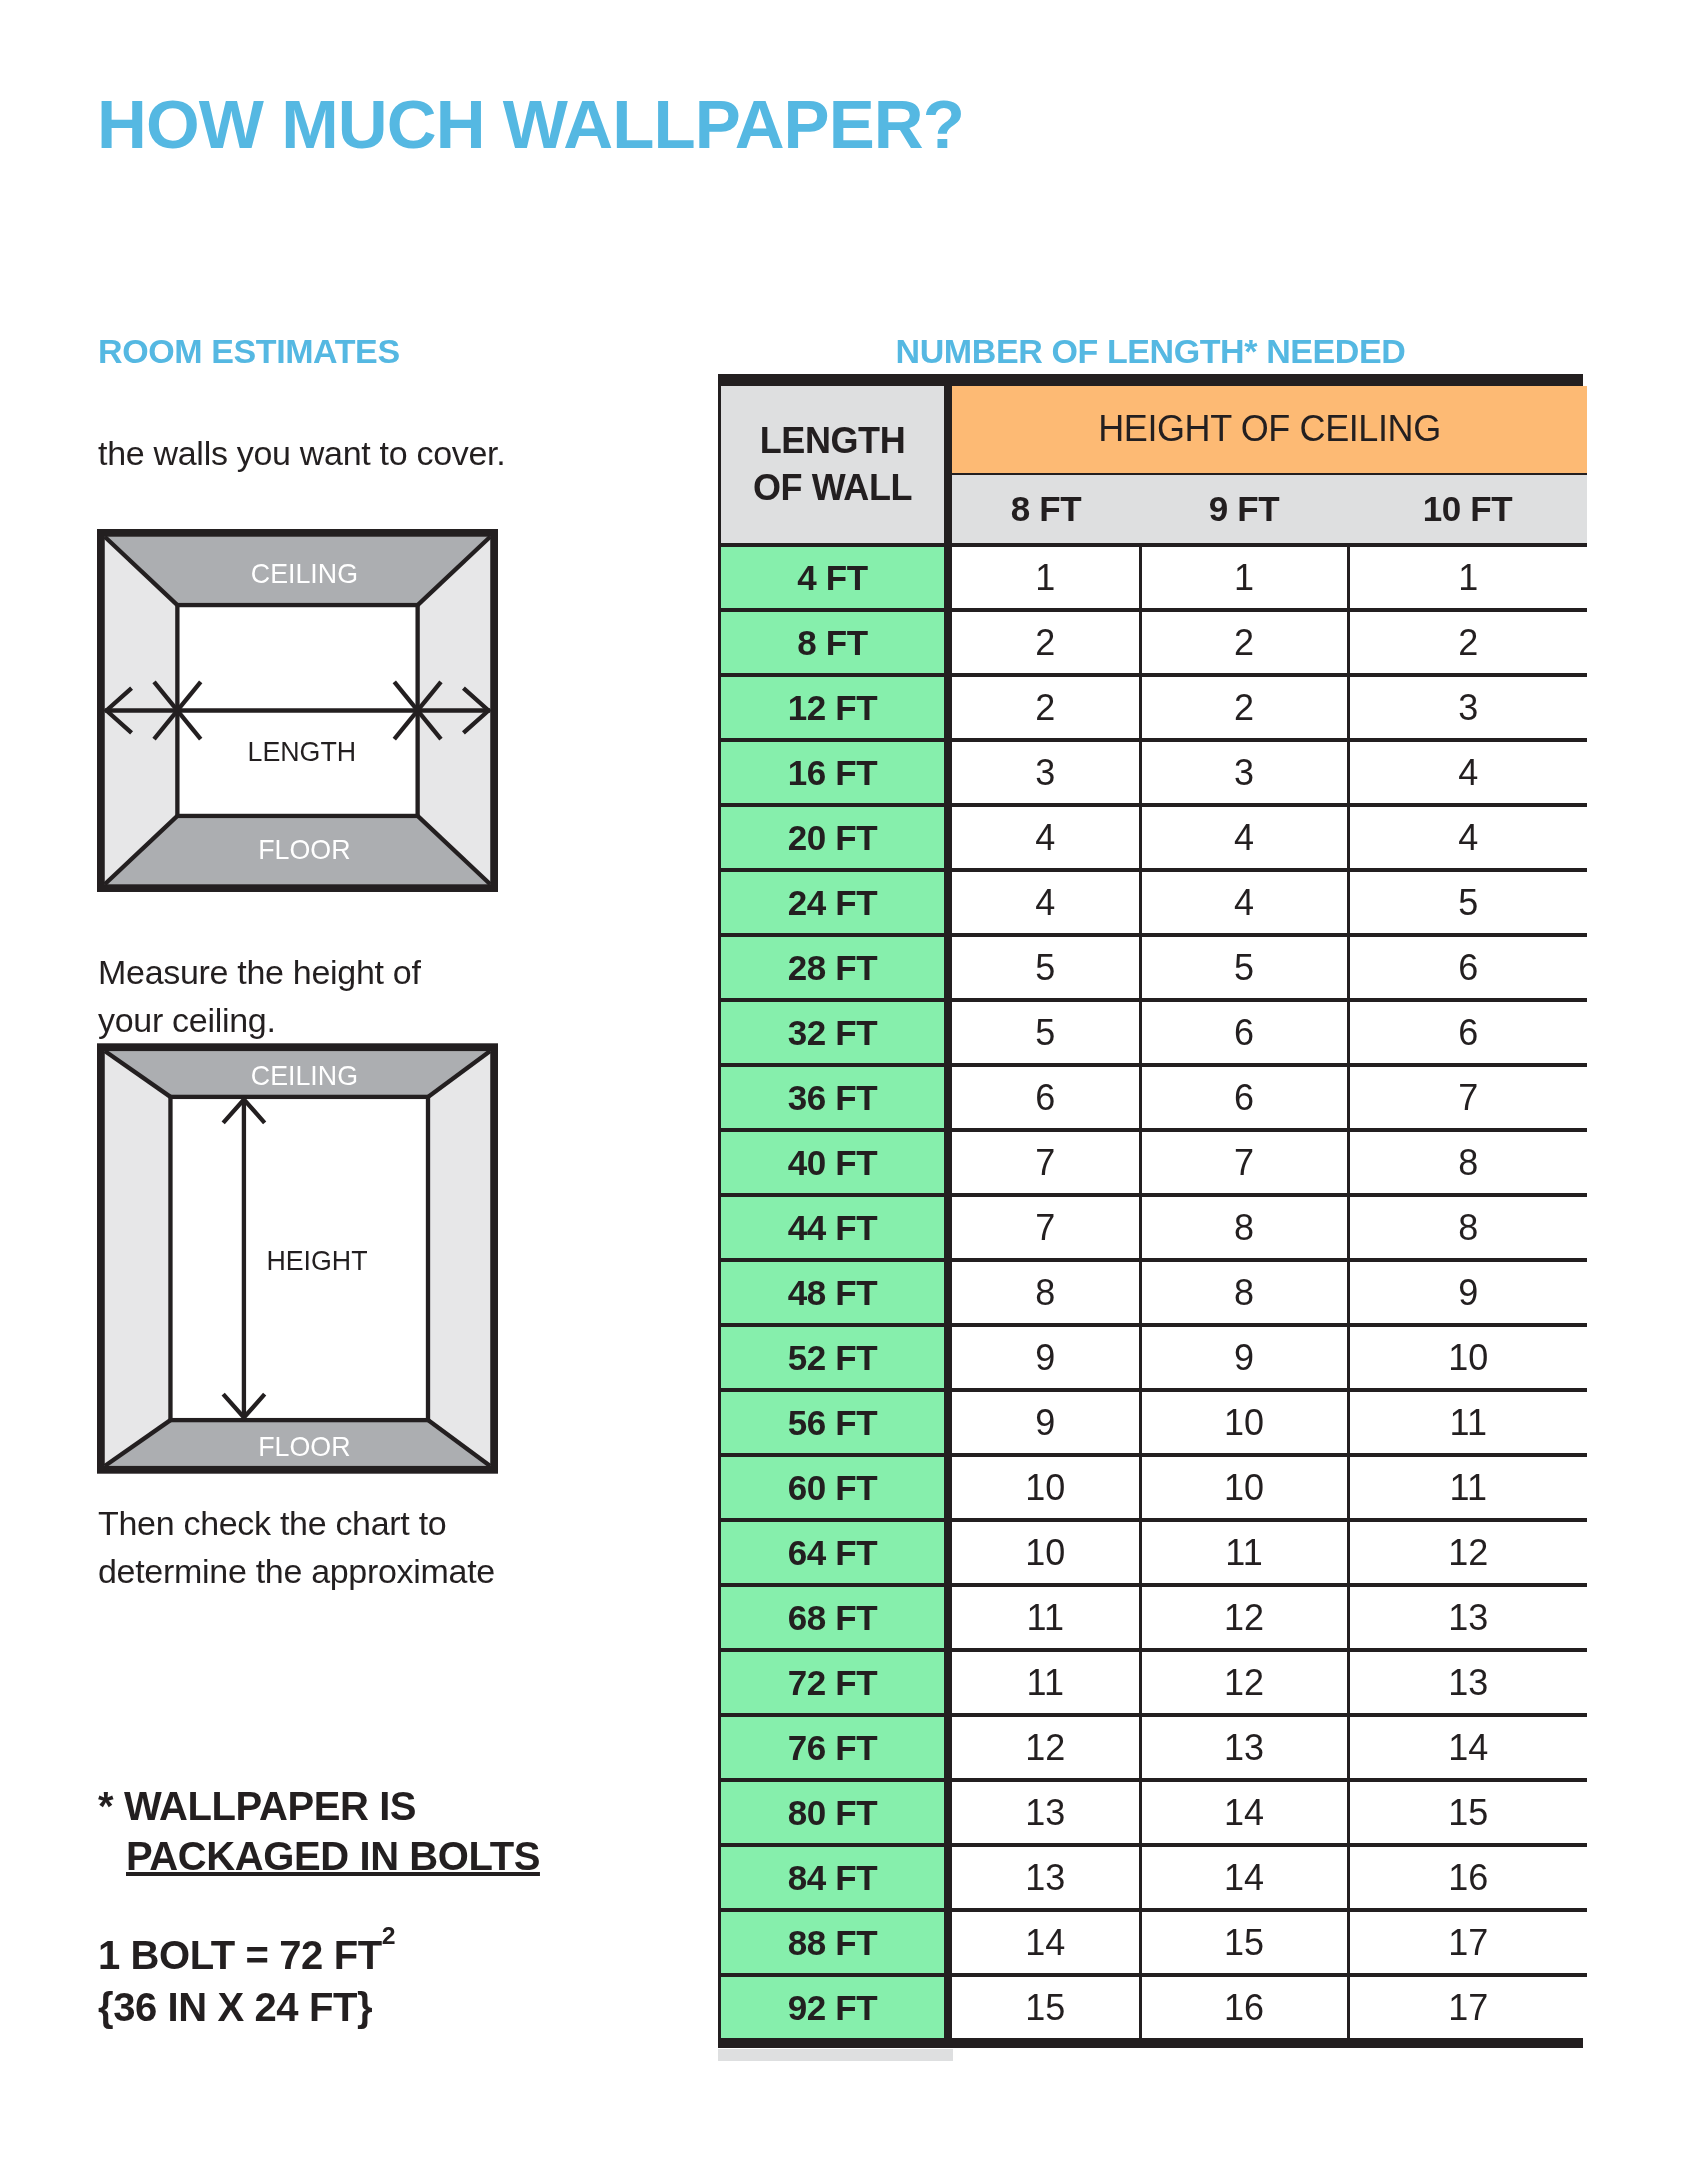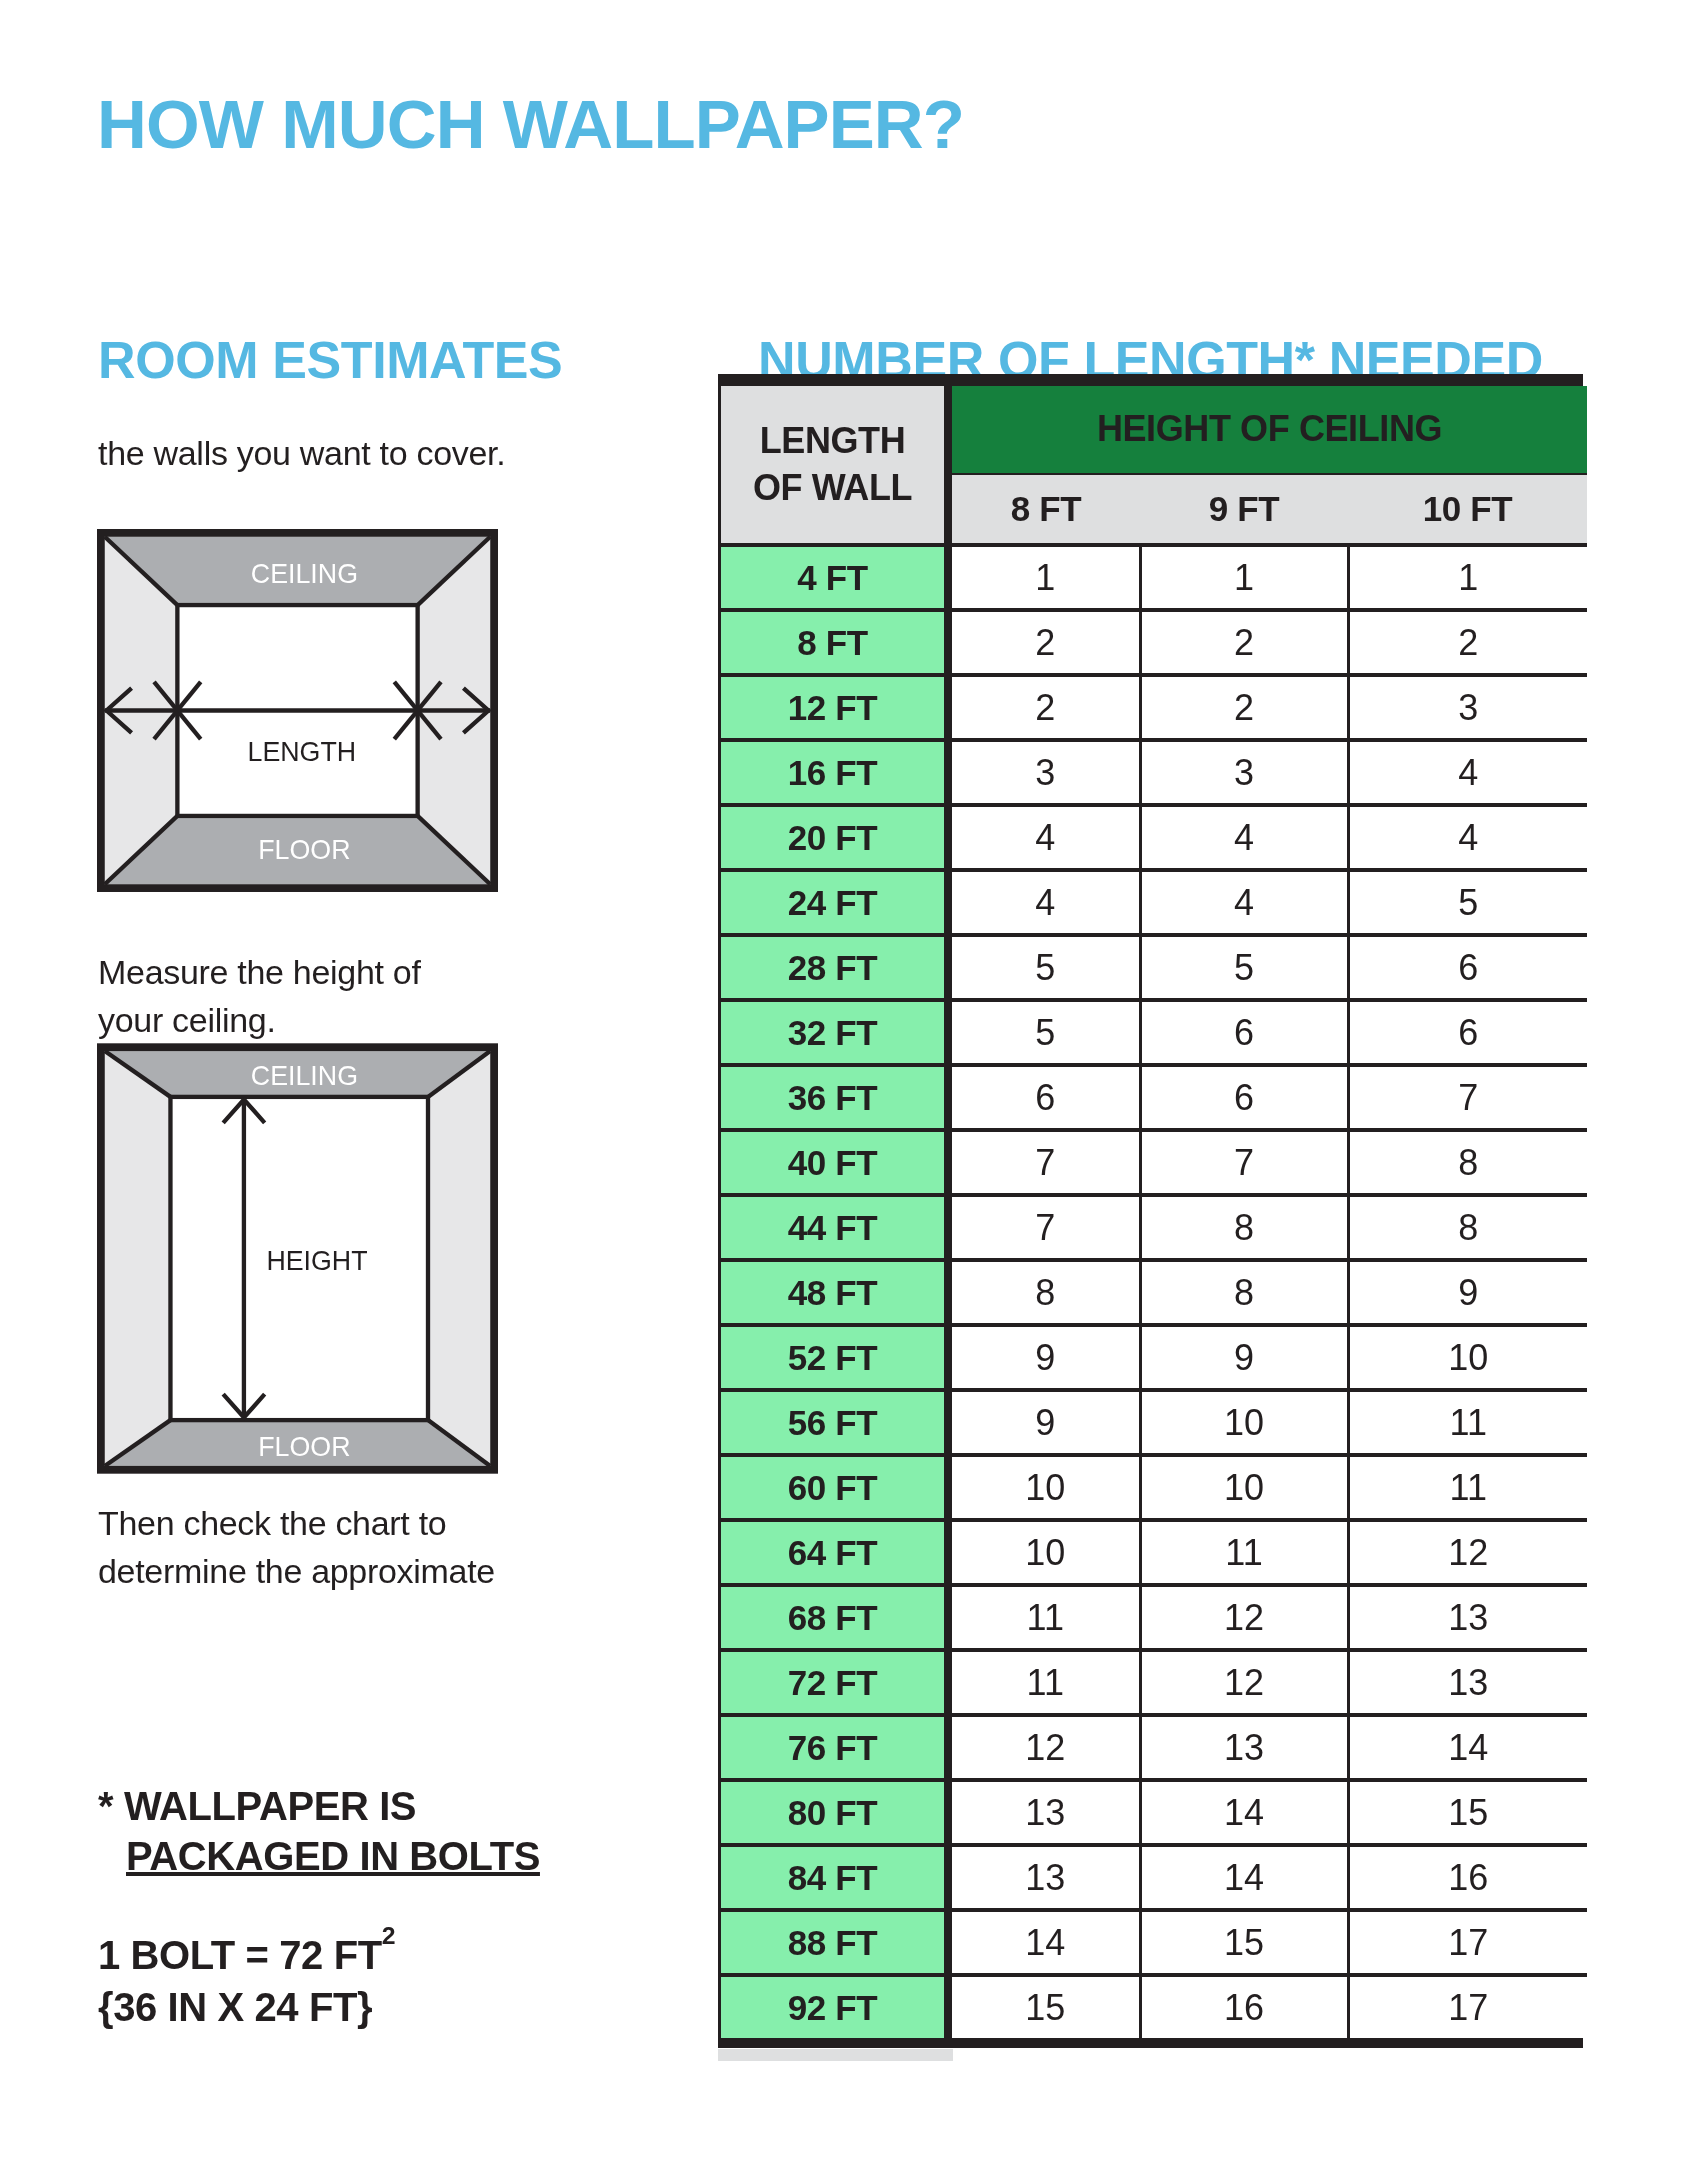--- a/index.html
+++ b/index.html
@@ -2,21 +2,21 @@
 <html style="font-size:14px"><head>
 <meta charset="utf-8">
 <style>
   html,body{margin:0;padding:0;background:#ffffff;}
   body{position:relative;width:1683px;height:2177px;overflow:hidden;
        font-family:"Liberation Sans",sans-serif;color:#231f20;}
 
   
   .page-title{position:absolute;left:97px;top:90px;font-size:69px;font-weight:bold;
               color:#55b8e2;letter-spacing:-0.9px;white-space:nowrap;line-height:1;}
-  .section-heading{font-size:52px;font-weight:bold;color:#55b8e2;letter-spacing:-0.4px;
+  .section-heading{font-size:34px;font-weight:bold;color:#55b8e2;letter-spacing:-0.4px;
                    line-height:1;white-space:nowrap;}
   #room-heading{position:absolute;left:98px;top:334px;}
   #table-heading{position:absolute;left:718px;top:334px;width:865px;text-align:center;}
   .body-text{position:absolute;left:98px;font-size:34px;line-height:48px;
              letter-spacing:-0.3px;white-space:nowrap;}
   #para1{top:429px;}
   #para2{top:948px;}
   #para3{top:1499px;}
   .footnote{position:absolute;left:98px;top:1781px;font-size:40px;font-weight:bold;
             line-height:50px;letter-spacing:-0.4px;white-space:nowrap;}
@@ -31,21 +31,21 @@
   svg text{font-family:"Liberation Sans",sans-serif;font-size:31px;}
 
   
   #bolts-table-wrap{position:absolute;left:718px;top:374px;width:865px;
                     border-top:12px solid #231f20;border-bottom:10.4px solid #231f20;
                     border-left:3.5px solid #231f20;box-sizing:border-box;}
   table{border-collapse:collapse;width:100%;table-layout:fixed;}
   td{text-align:center;vertical-align:middle;padding:0;}
   td.corner{background:#dedfe0;border-right:8.6px solid #231f20;border-bottom:4.3px solid #231f20;
             font-weight:bold;font-size:36px;line-height:1.28;height:157px;letter-spacing:-0.4px;}
-  td.group{background:#15803d;border-bottom:2.6px solid #231f20;font-weight:bold;
+  td.group{background:#fdba74;border-bottom:2.6px solid #231f20;font-weight:normal;
            font-size:36px;height:85px;letter-spacing:-0.4px;}
   tr.colheads td{background:#dedfe0;border-bottom:4.3px solid #231f20;font-weight:bold;
                  font-size:35px;height:67px;letter-spacing:-0.4px;}
   tbody td{border-bottom:4.3px solid #231f20;font-size:36px;height:61px;background:#ffffff;}
   tbody td.rowlabel{background:#86efac;border-right:8.6px solid #231f20;font-weight:bold;
                     font-size:35px;letter-spacing:-0.4px;}
   tbody td.val + td.val{border-left:3.5px solid #231f20;}
   tbody tr:last-child td{border-bottom:none;}
   #table-footer-tab{position:absolute;left:-3.5px;bottom:-22.5px;width:235px;height:12px;
                     background:#dedfe0;}

